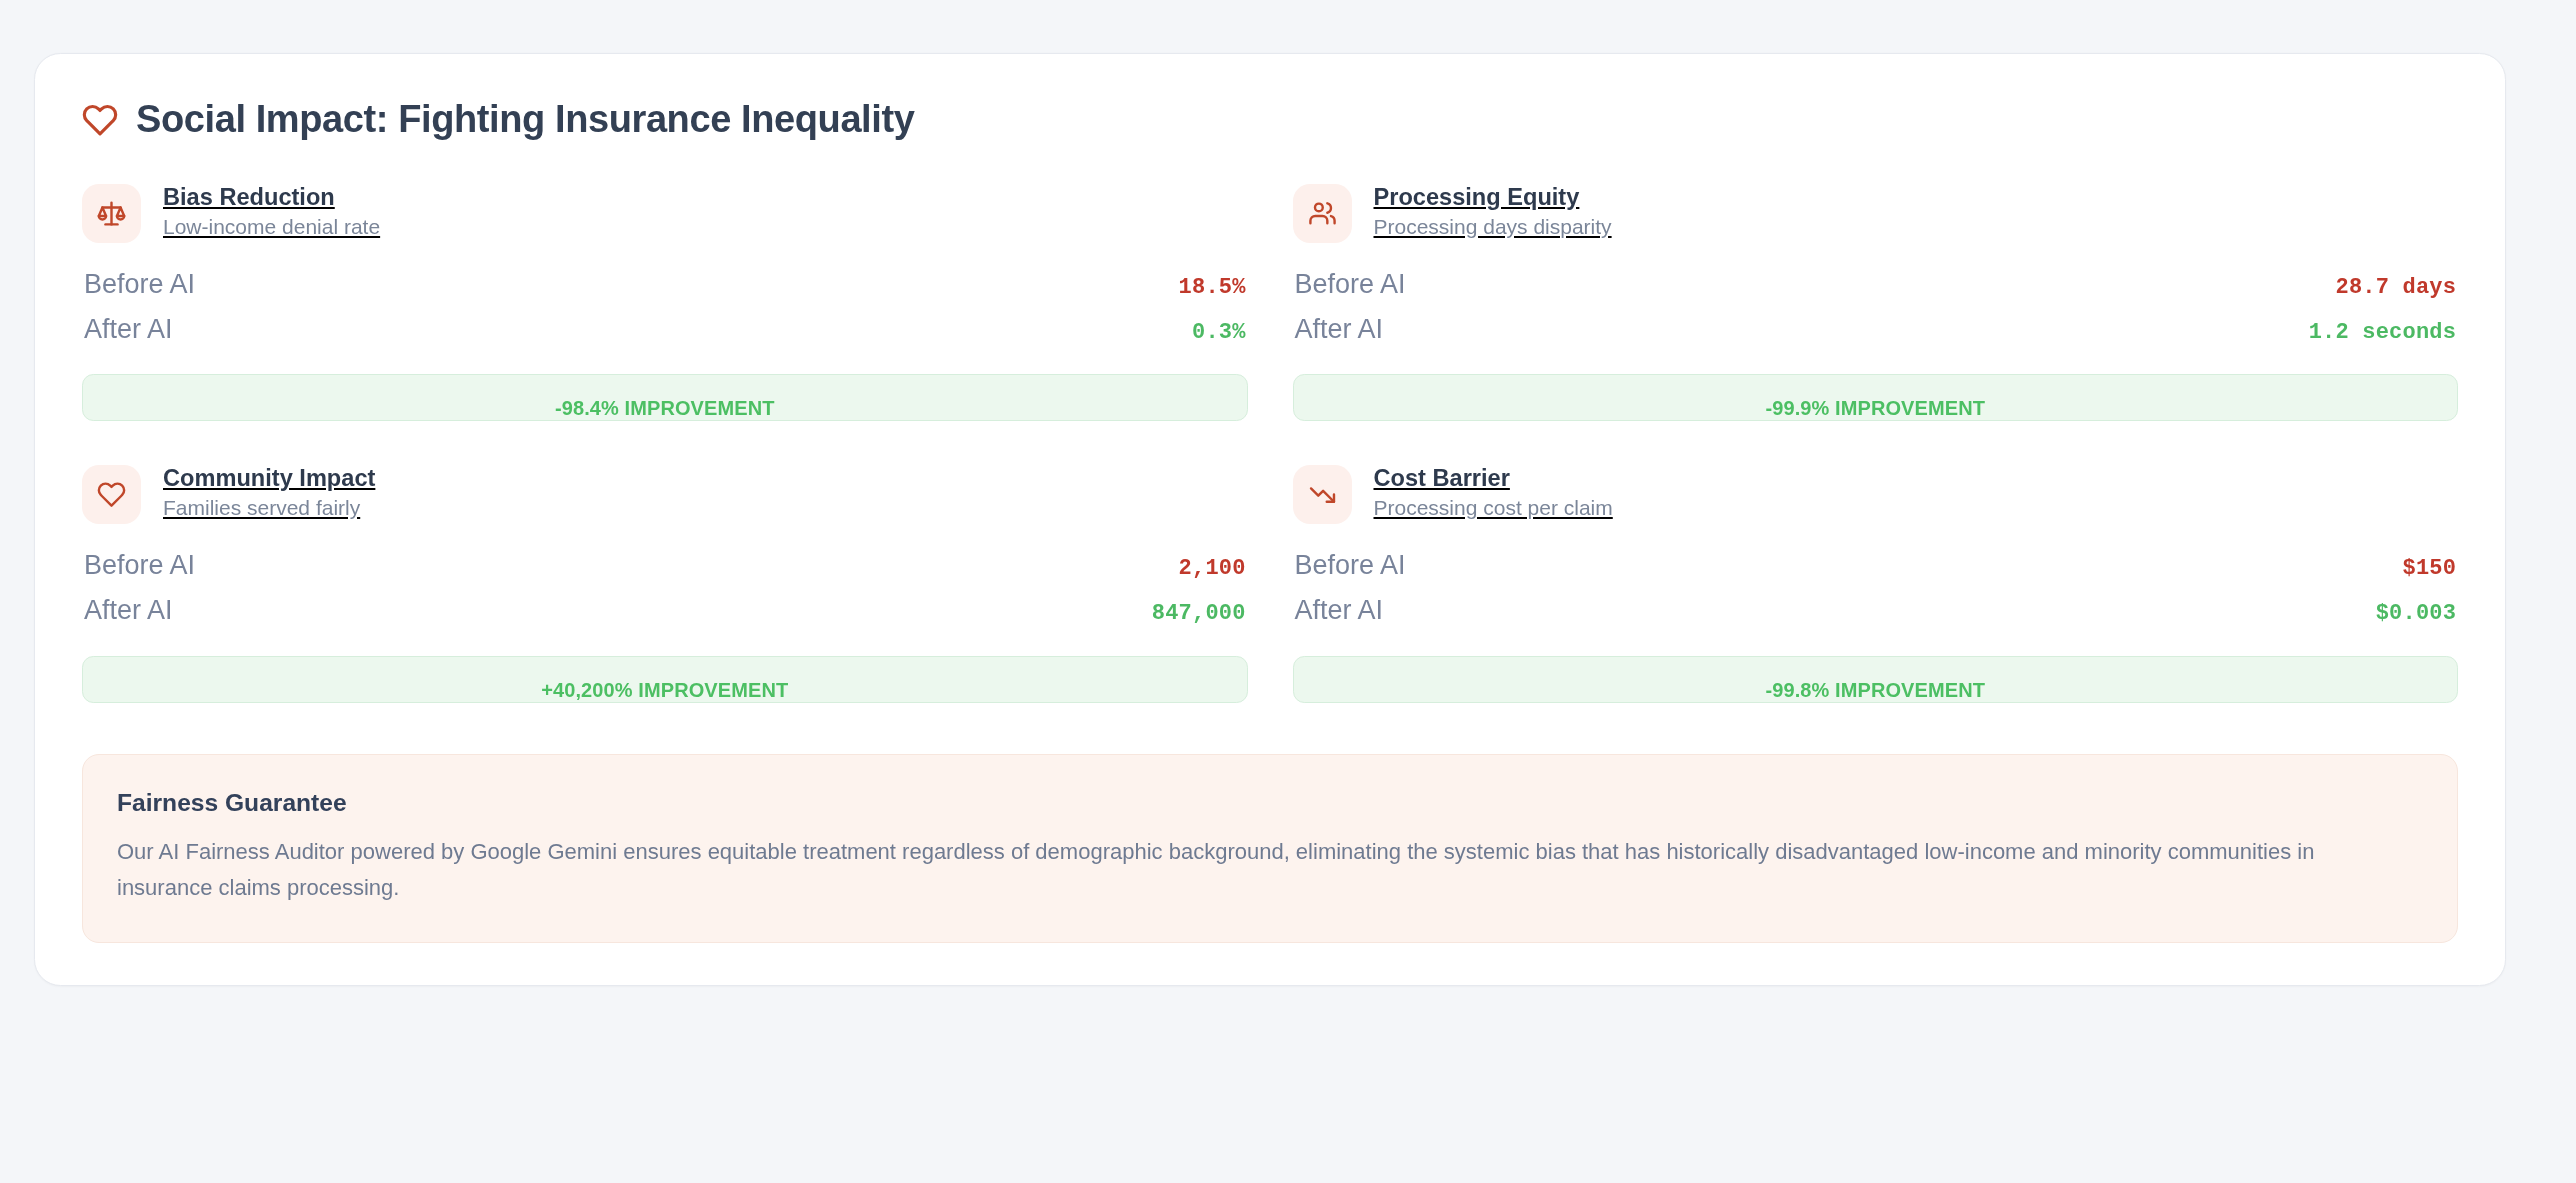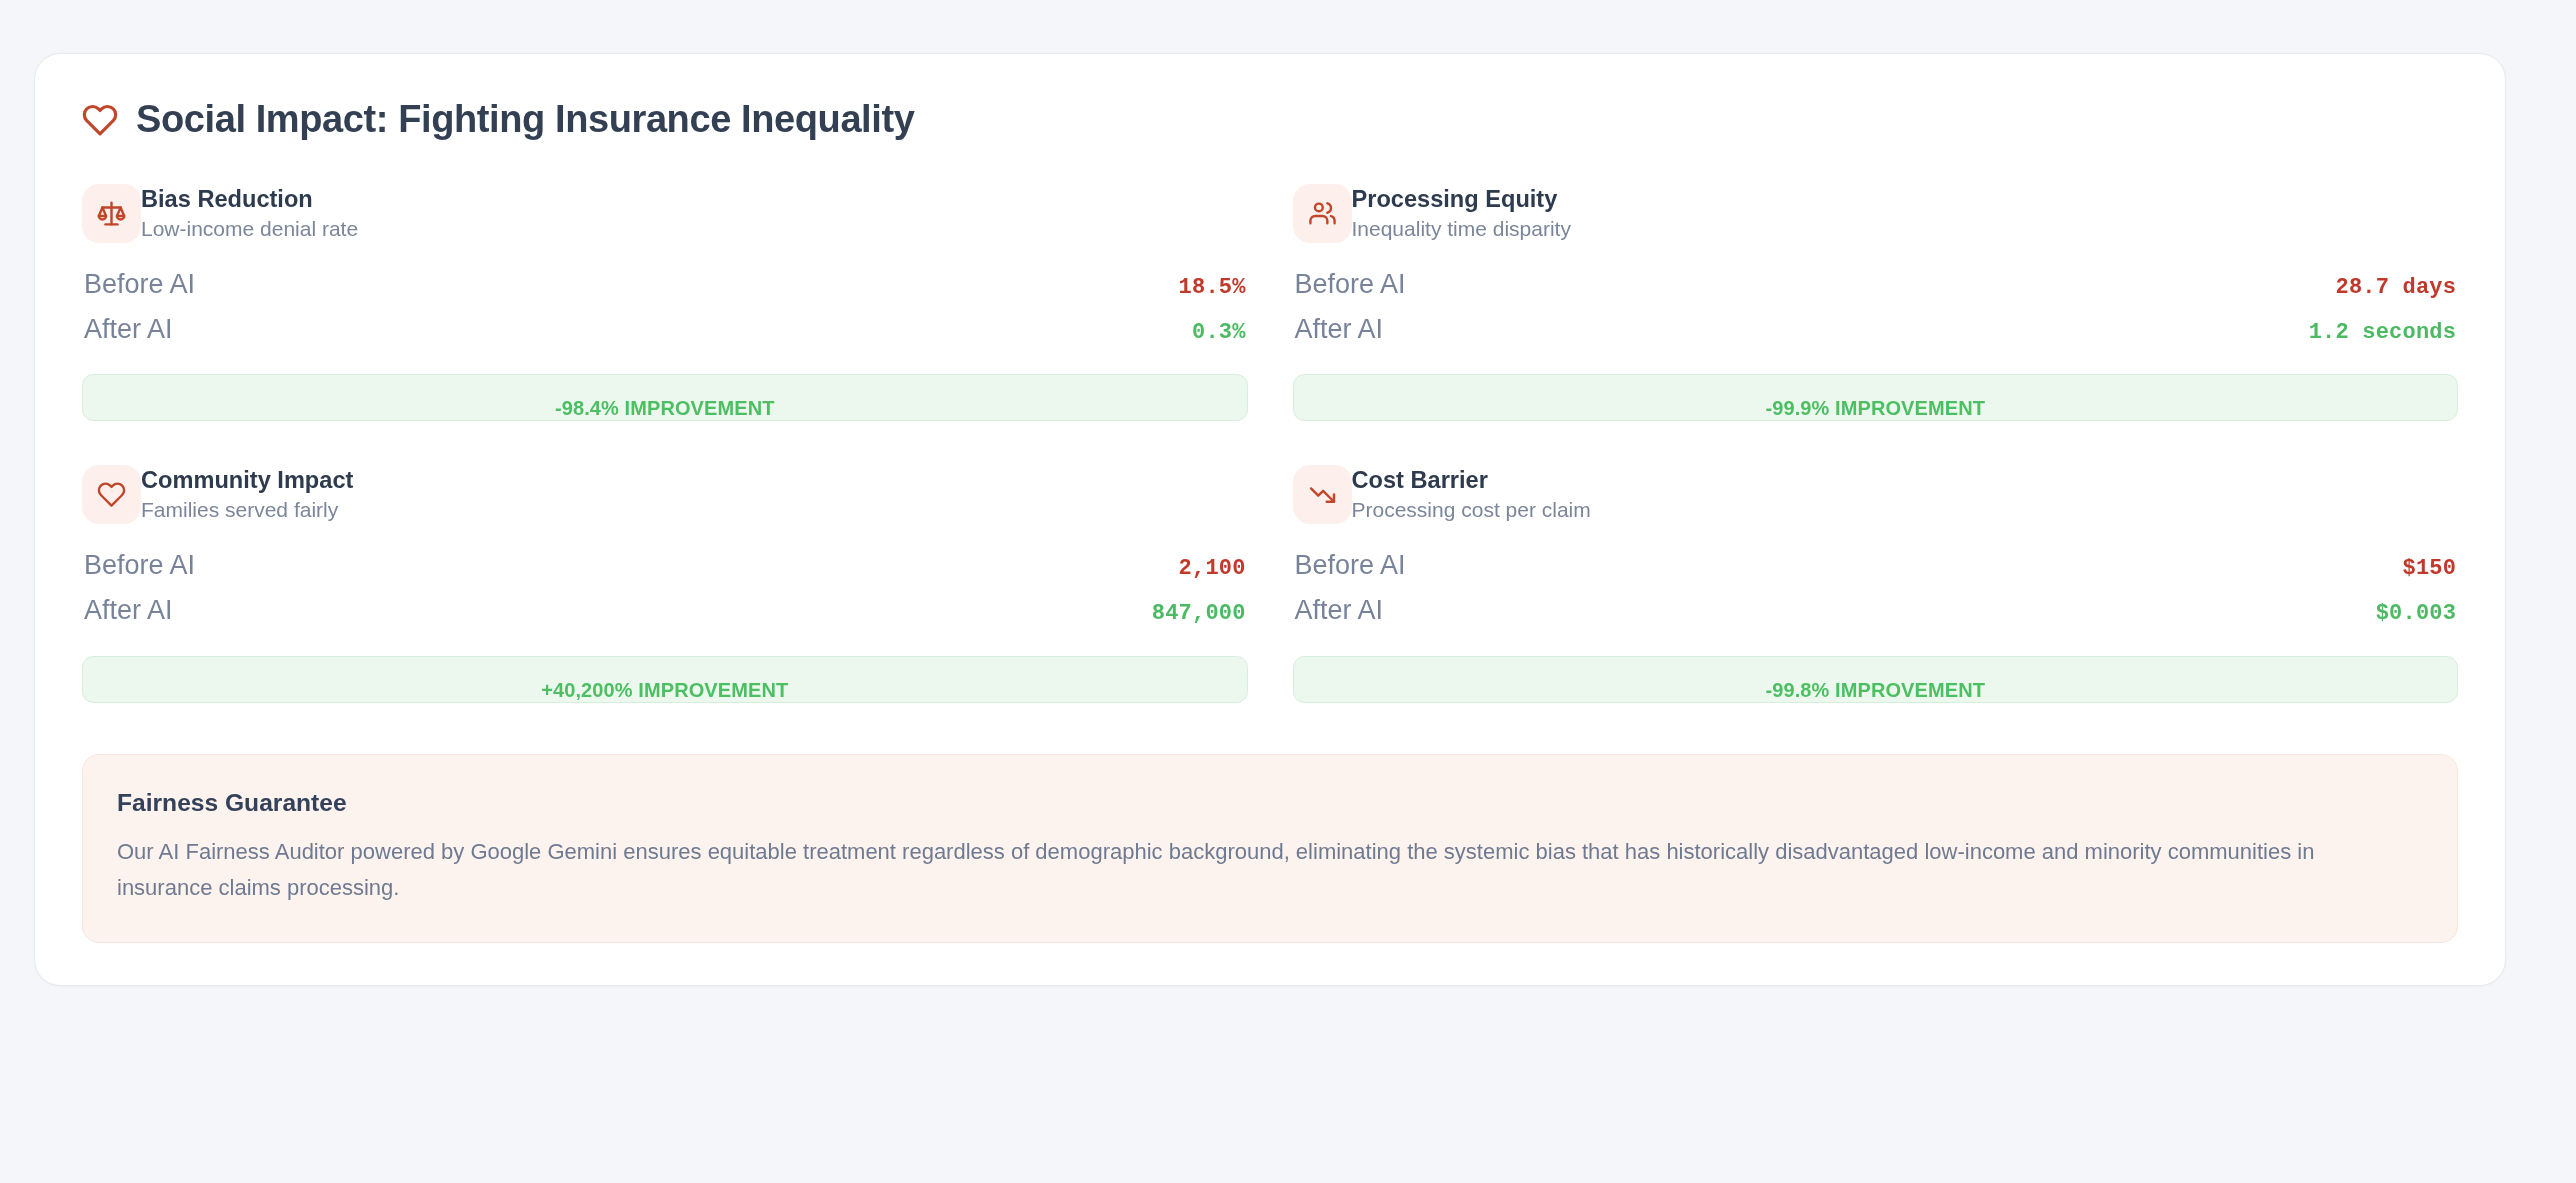--- a/index.html
+++ b/index.html
@@ -74,22 +74,24 @@
     row-gap: 0;
     margin-top: 42px;
   }
 
   .metric-card {
     padding-bottom: 44px;
   }
 
   .metric-head {
     display: flex;
-    align-items: center;
+    align-items: flex-start;
+    gap: 22px;
     margin-bottom: 25.5px;
+    text-decoration: underline;
   }
 
   .metric-icon-tile {
     width: 59px;
     height: 59px;
     flex: 0 0 59px;
     border-radius: 17px;
     background: #fdf0ec;
     display: flex;
     align-items: center;
@@ -234,21 +236,21 @@
           <span class="metric-icon-tile">
             <svg viewBox="0 0 24 24" fill="none" stroke="#c0472a" stroke-width="2" stroke-linecap="round" stroke-linejoin="round">
               <path d="M16 20v-2a4 4 0 0 0-4-4H6a4 4 0 0 0-4 4v2"></path>
               <circle cx="9" cy="7" r="3.2"></circle>
               <path d="M22 20v-2a4 4 0 0 0-3-3.87"></path>
               <path d="M16 3.6a4 4 0 0 1 0 7.75"></path>
             </svg>
           </span>
           <div class="metric-head-text">
             <div class="metric-name">Processing Equity</div>
-            <div class="metric-desc">Inequality time disparity</div>
+            <div class="metric-desc">Processing days disparity</div>
           </div>
         </div>
         <div class="metric-row">
           <span class="metric-row-label">Before AI</span>
           <span class="metric-row-value before">28.7 days</span>
         </div>
         <div class="metric-row">
           <span class="metric-row-label">After AI</span>
           <span class="metric-row-value after">1.2 seconds</span>
         </div>

